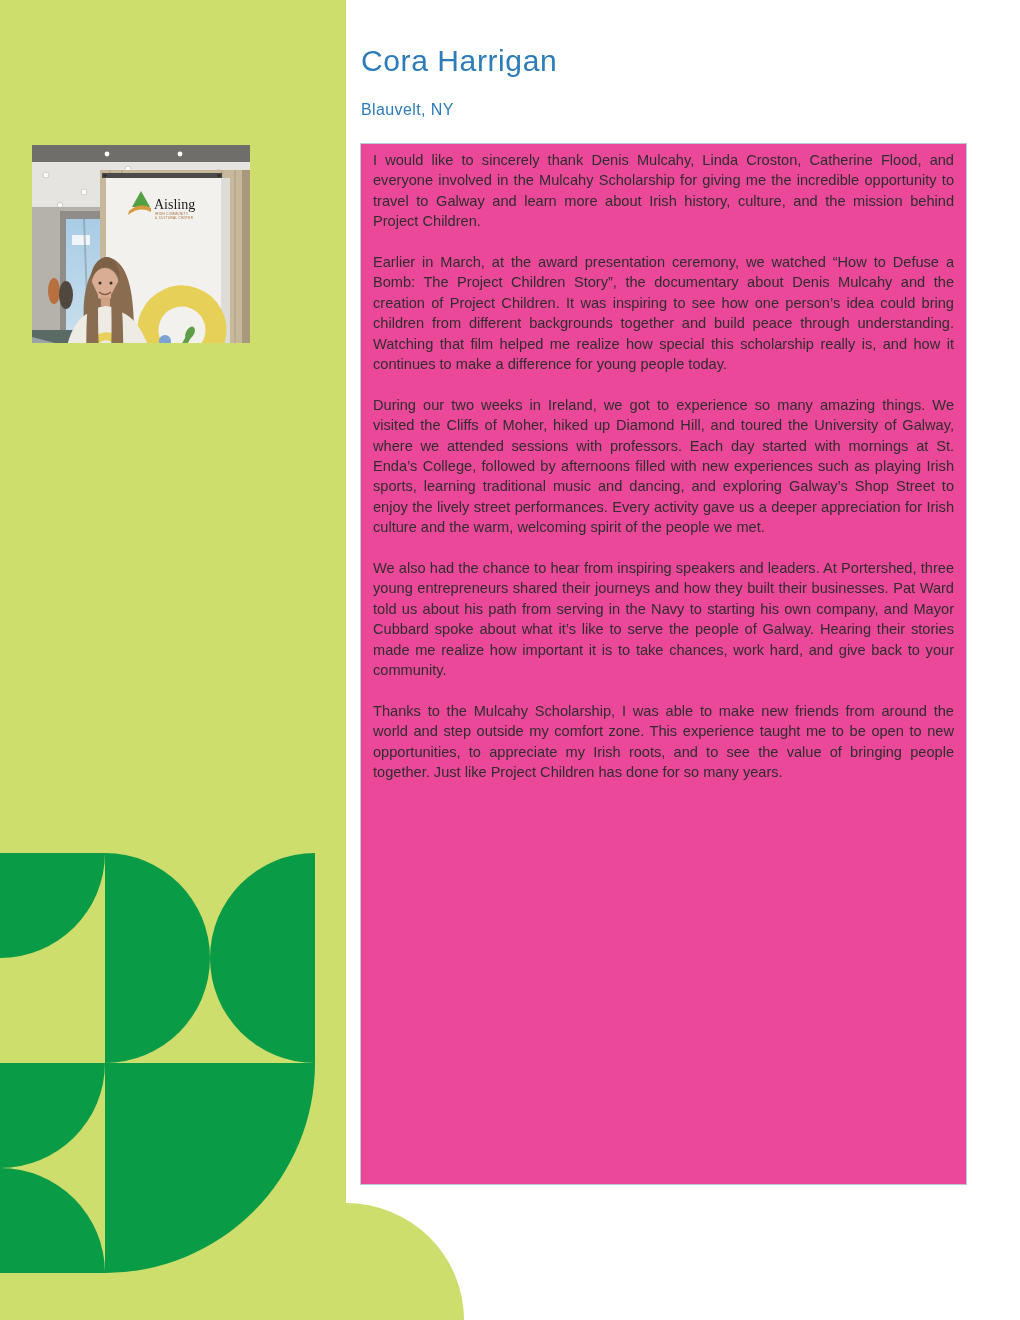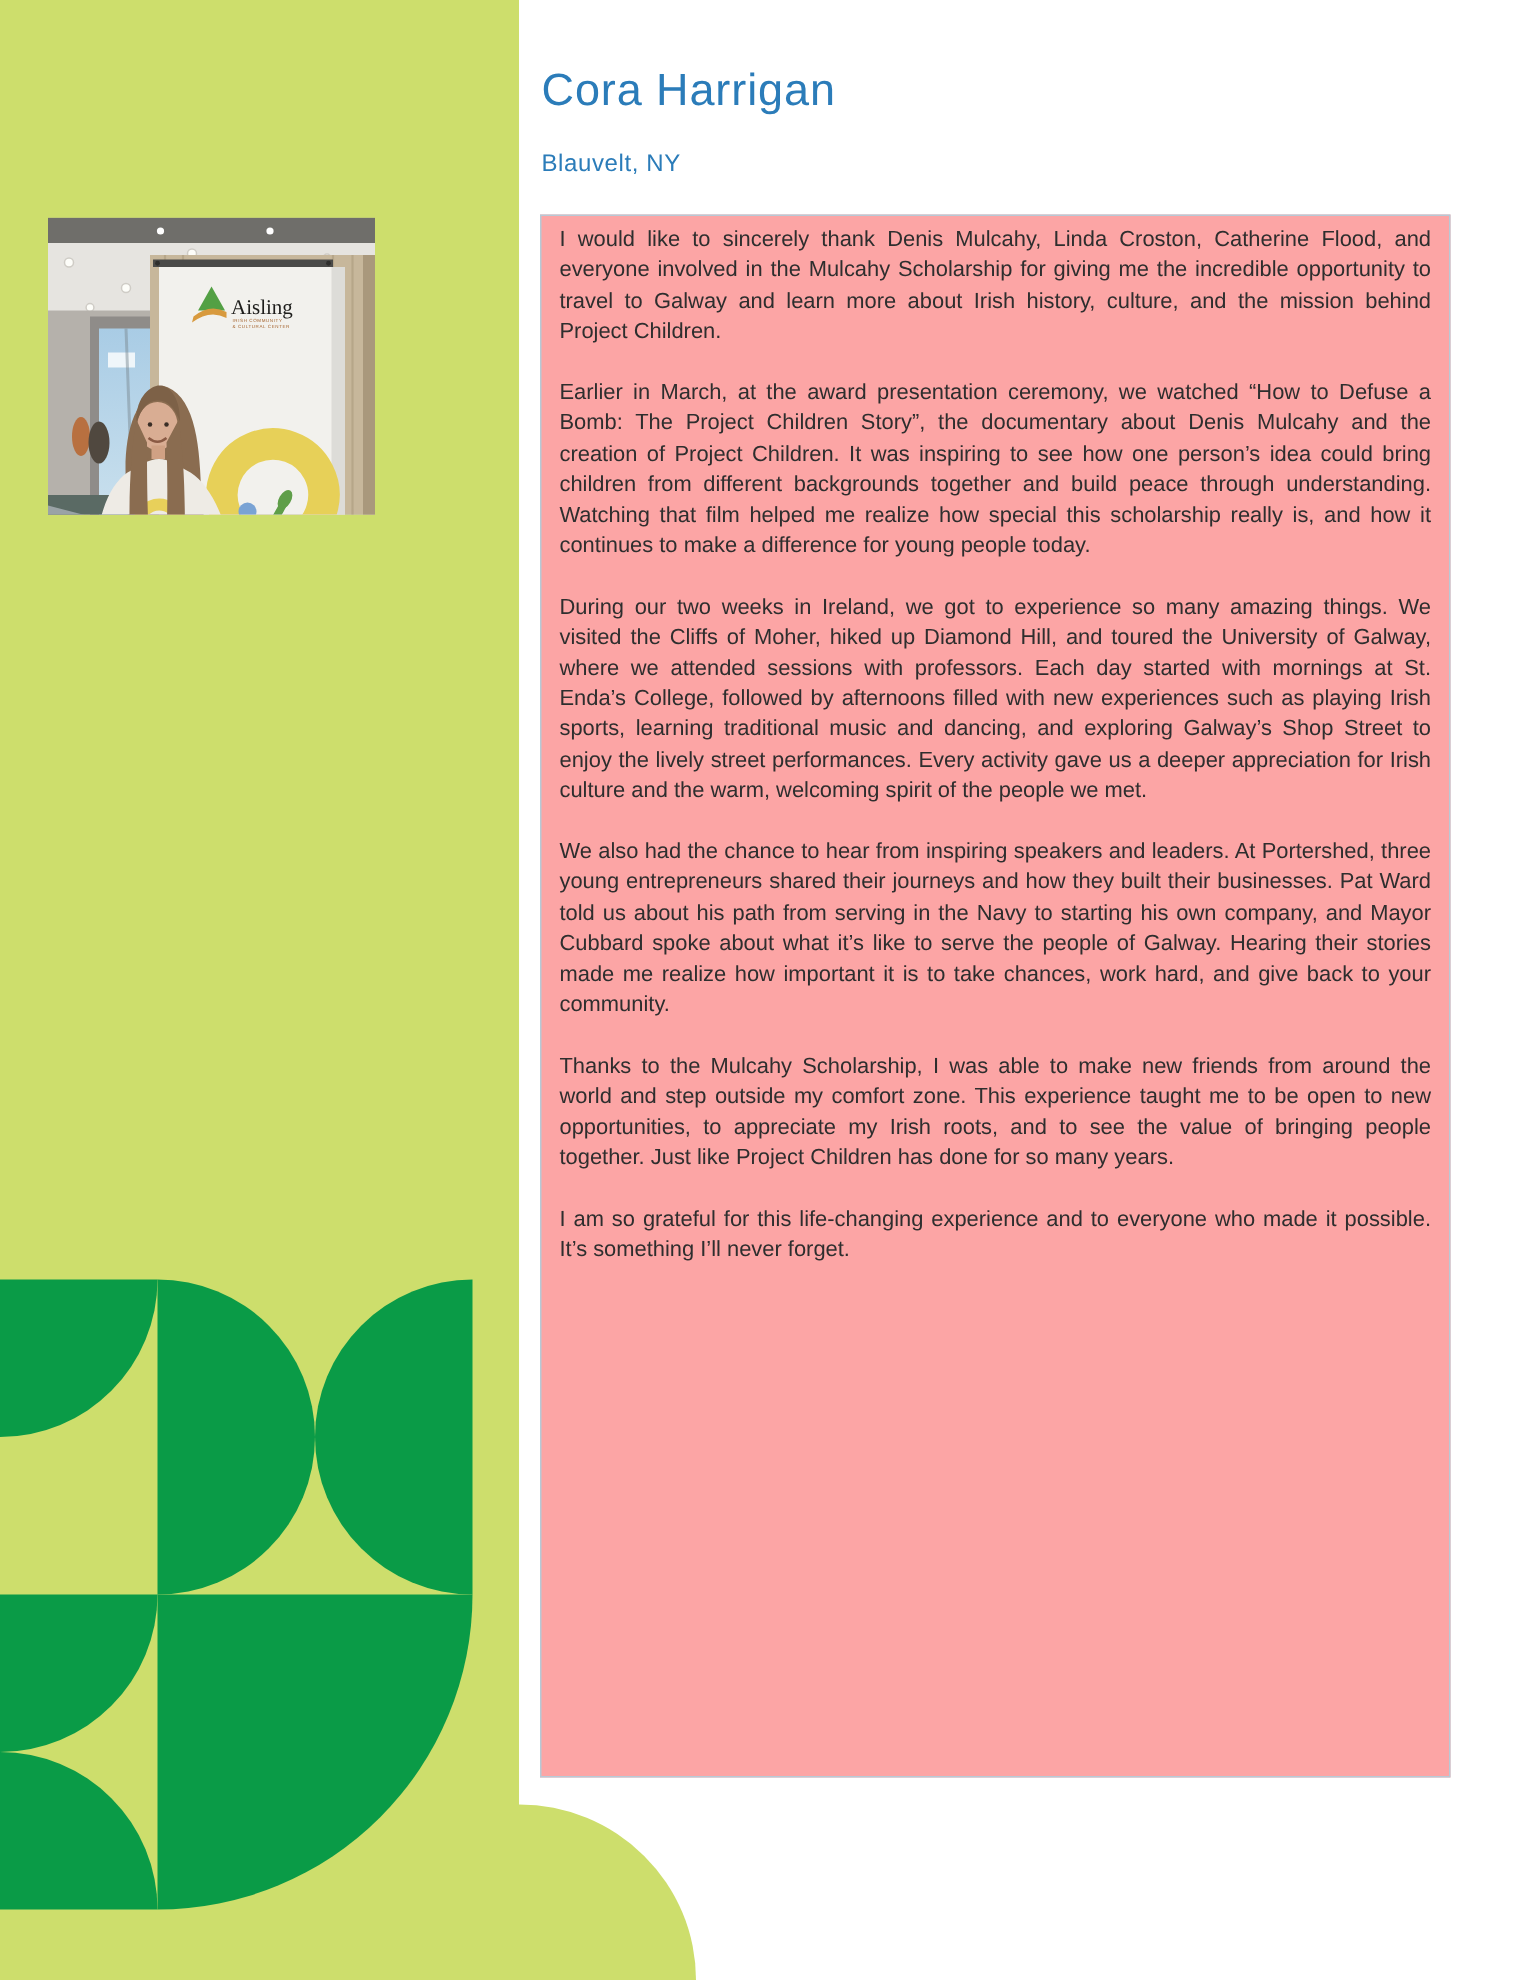--- a/index.html
+++ b/index.html
@@ -35,21 +35,21 @@
     position:absolute;left:361px;top:44px;
     font-size:30px;color:var(--title-blue);letter-spacing:0.6px;font-weight:400;
   }
   .subtitle{
     position:absolute;left:361px;top:101px;
     font-size:16px;color:var(--title-blue);letter-spacing:0.4px;font-weight:400;
   }
   .letter-box{
     position:absolute;left:360px;top:143px;width:607px;height:1042px;
     box-sizing:border-box;border:1px solid var(--box-border);
-    background:#fca5a5;padding:6px 12px;
+    background:#ec4899;padding:6px 12px;
   }
   .letter-box p{
     margin:0 0 20.4px 0;
     font-size:14.6px;line-height:20.4px;color:var(--body-text);
     text-align:justify;
   }
 </style>
 </head>
 <body>
 
@@ -165,14 +165,13 @@
 
 <div class="title">Cora Harrigan</div>
 <div class="subtitle">Blauvelt, NY</div>
 
 <div class="letter-box">
   <p>I would like to sincerely thank Denis Mulcahy, Linda Croston, Catherine Flood, and everyone involved in the Mulcahy Scholarship for giving me the incredible opportunity to travel to Galway and learn more about Irish history, culture, and the mission behind Project Children.</p>
   <p>Earlier in March, at the award presentation ceremony, we watched “How to Defuse a Bomb: The Project Children Story”, the documentary about Denis Mulcahy and the creation of Project Children. It was inspiring to see how one person’s idea could bring children from different backgrounds together and build peace through understanding. Watching that film helped me realize how special this scholarship really is, and how it continues to make a difference for young people today.</p>
   <p>During our two weeks in Ireland, we got to experience so many amazing things. We visited the Cliffs of Moher, hiked up Diamond Hill, and toured the University of Galway, where we attended sessions with professors. Each day started with mornings at St. Enda’s College, followed by afternoons filled with new experiences such as playing Irish sports, learning traditional music and dancing, and exploring Galway’s Shop Street to enjoy the lively street performances. Every activity gave us a deeper appreciation for Irish culture and the warm, welcoming spirit of the people we met.</p>
   <p>We also had the chance to hear from inspiring speakers and leaders. At Portershed, three young entrepreneurs shared their journeys and how they built their businesses. Pat Ward told us about his path from serving in the Navy to starting his own company, and Mayor Cubbard spoke about what it’s like to serve the people of Galway. Hearing their stories made me realize how important it is to take chances, work hard, and give back to your community.</p>
   <p>Thanks to the Mulcahy Scholarship, I was able to make new friends from around the world and step outside my comfort zone. This experience taught me to be open to new opportunities, to appreciate my Irish roots, and to see the value of bringing people together. Just like Project Children has done for so many years.</p>
-  <p>I am so grateful for this life-changing experience and to everyone who made it possible. It’s something I’ll never forget.</p>
 </div>
 
 </body></html>

